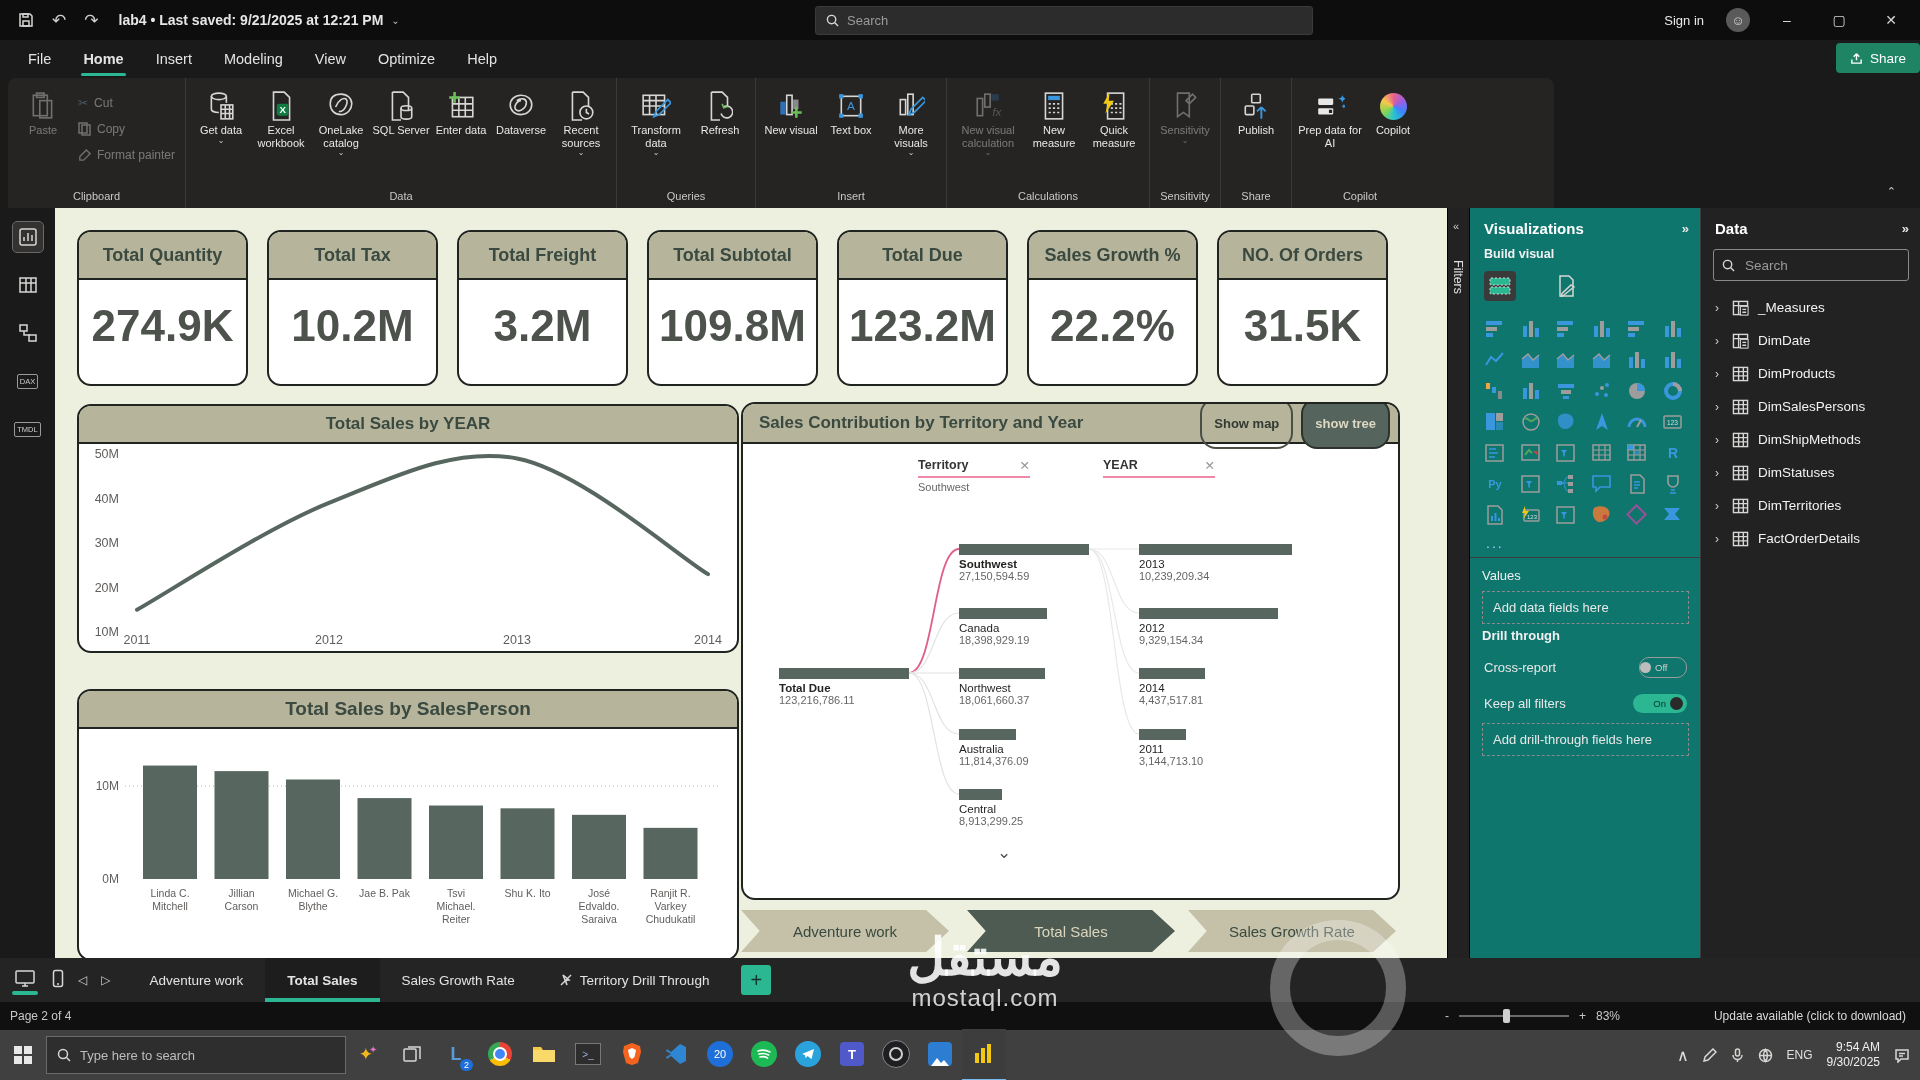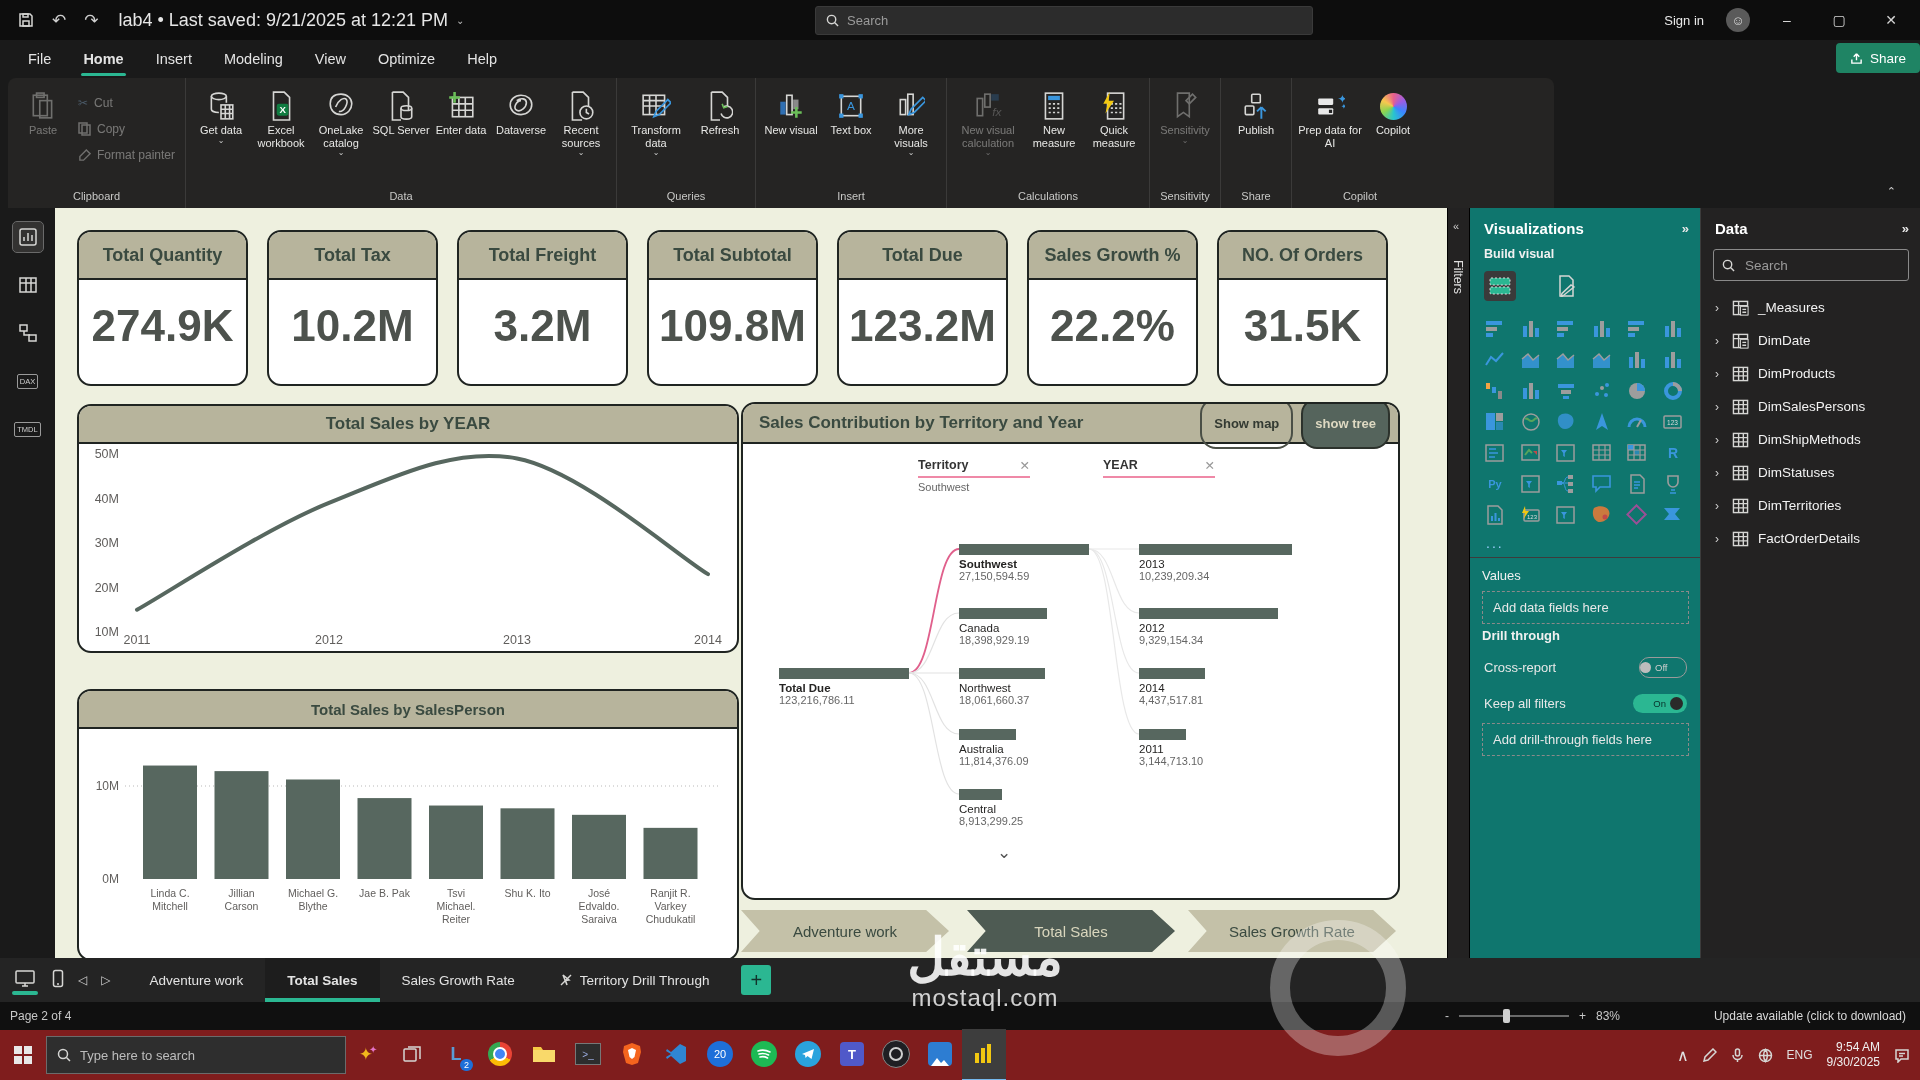--- a/index.html
+++ b/index.html
@@ -3,21 +3,21 @@
 <meta charset="utf-8">
 <style>
   html,body{margin:0;padding:0;background:#000;}
   #root{position:relative;width:1920px;height:1080px;overflow:hidden;background:#1a1a1a;
         font-family:"Liberation Sans",sans-serif;-webkit-font-smoothing:antialiased;color:#e8e8e8;}
   .abs{position:absolute;}
   svg{display:block;}
   
   #titlebar{left:0;top:0;width:1920px;height:40px;background:#0d0d0d;display:flex;align-items:center;}
   .tb-ic{color:#cfcfcf;font-size:17px;margin-left:18px;cursor:default;}
-  #tb-title{margin-left:20px;font-size:18px;color:#e6e6e6;}
+  #tb-title{margin-left:20px;font-size:14px;color:#e6e6e6;font-weight:bold;}
   #tb-caret{color:#bdbdbd;font-size:10px;margin-left:8px;}
   #tb-search{position:absolute;left:815px;top:6px;width:496px;height:27px;background:#2c2c2c;border:1px solid #3a3a3a;
              border-radius:3px;display:flex;align-items:center;color:#9a9a9a;font-size:13px;}
   #tb-right{position:absolute;right:0;top:0;height:40px;display:flex;align-items:center;gap:22px;padding-right:14px;justify-content:center;}
   #avatar{width:24px;height:24px;border-radius:50%;background:#5a5a5a;display:flex;align-items:center;justify-content:center;font-size:13px;color:#ddd;}
   .winbtn{color:#d5d5d5;font-size:14px;width:30px;text-align:center;}
   
   #menubar{left:0;top:40px;width:1920px;height:38px;display:flex;align-items:center;background:#1a1a1a;}
   .menu-item{font-size:14.5px;color:#e3e3e3;padding:0 16px;height:38px;display:flex;align-items:center;position:relative;}
   .menu-item.active{font-weight:bold;}
@@ -106,21 +106,21 @@
   .ptab.active{font-weight:bold;background:#1d1d1d;}
   .ptab.active::after{content:"";position:absolute;left:0;right:0;bottom:0;height:4px;background:#2bb792;}
   #newpage{width:30px;height:30px;background:#2bb792;border-radius:3px;display:flex;align-items:center;justify-content:center;
            color:#11332b;font-size:20px;margin-left:10px;}
   #statusbar{left:0;top:1002px;width:1920px;height:28px;background:#101010;display:flex;align-items:center;font-size:12px;color:#c8c8c8;}
   #zoomctl{position:absolute;right:300px;display:flex;align-items:center;gap:10px;}
   #ztrack{width:110px;height:2px;background:#6a6a6a;position:relative;}
   #zthumb{position:absolute;left:44px;top:-6px;width:7px;height:14px;background:#cfcfcf;border-radius:2px;}
   #update-txt{position:absolute;right:14px;color:#d8d8d8;}
   
-  #taskbar{left:0;top:1030px;width:1920px;height:50px;background:#7f1d1d;display:flex;align-items:center;}
+  #taskbar{left:0;top:1030px;width:1920px;height:50px;background:#404040;display:flex;align-items:center;}
   #start{width:46px;display:flex;align-items:center;justify-content:center;}
   #tsearch{width:278px;height:36px;background:#2e2e2e;border:1px solid #6b6b6b;display:flex;align-items:center;gap:9px;padding:0 10px;color:#bdbdbd;font-size:13px;}
   .tk{width:44px;height:50px;display:flex;align-items:center;justify-content:center;position:relative;}
   .tk.active{background:#3d3d3d;border-bottom:2px solid #76b9ed;}
   .badge{position:absolute;right:5px;bottom:8px;background:#1e6fd9;color:#fff;border-radius:8px;font-size:9px;padding:1px 4px;}
   #tray{position:absolute;right:0;height:50px;display:flex;align-items:center;gap:14px;padding-right:10px;color:#e0e0e0;}
   #clockblk{text-align:right;font-size:12px;line-height:15px;color:#f0f0f0;}
   
   #watermark{left:820px;top:930px;width:330px;text-align:center;color:rgba(255,255,255,.88);pointer-events:none;z-index:50;}
   #wm1{font-size:52px;font-weight:bold;line-height:54px;}
@@ -532,21 +532,21 @@
           <text x="40" y="192" text-anchor="end" font-size="12.5" fill="#605e5c">10M</text>
           <text x="58" y="200" text-anchor="middle" font-size="12.5" fill="#605e5c">2011</text>
           <text x="250" y="200" text-anchor="middle" font-size="12.5" fill="#605e5c">2012</text>
           <text x="438" y="200" text-anchor="middle" font-size="12.5" fill="#605e5c">2013</text>
           <text x="629" y="200" text-anchor="middle" font-size="12.5" fill="#605e5c">2014</text>
           <path d="M58,165.75 C90,147.95 186.66666666666666,84.16666666666666 250,58.94999999999999 C313.3333333333333,33.73333333333332 374.8333333333333,2.5833333333333197 438,14.449999999999989 C501.1666666666667,26.316666666666656 597.1666666666666,110.86666666666667 629,130.15" fill="none" stroke="#57675f" stroke-width="4" stroke-linecap="round"></path>
         </svg>
     </div>
 
     <div class="card" style="left:22px;top:481px;width:658px;height:268px">
-      <div class="card-h" style="height:36px;font-size:15px">Total Sales by SalesPerson</div>
+      <div class="card-h" style="height:36px;font-size:19px">Total Sales by SalesPerson</div>
       <svg id="bar-svg" width="654" height="228" viewBox="0 0 654 228">
           <line x1="46" y1="57" x2="640" y2="57" stroke="#b9b9b9" stroke-dasharray="1 3"></line>
           <text x="40" y="61" text-anchor="end" font-size="12" fill="#605e5c">10M</text>
           <text x="40" y="154" text-anchor="end" font-size="12" fill="#605e5c">0M</text>
           <rect x="64" y="36.53999999999999" width="54" height="113.46000000000001" fill="#57675f"></rect>
           <text x="91" y="168" text-anchor="middle" font-size="10.5" fill="#605e5c">Linda C.</text>
           <text x="91" y="181" text-anchor="middle" font-size="10.5" fill="#605e5c">Mitchell</text>
           <rect x="135.5" y="42.11999999999999" width="54" height="107.88000000000001" fill="#57675f"></rect>
           <text x="162.5" y="168" text-anchor="middle" font-size="10.5" fill="#605e5c">Jillian</text>
           <text x="162.5" y="181" text-anchor="middle" font-size="10.5" fill="#605e5c">Carson</text>

